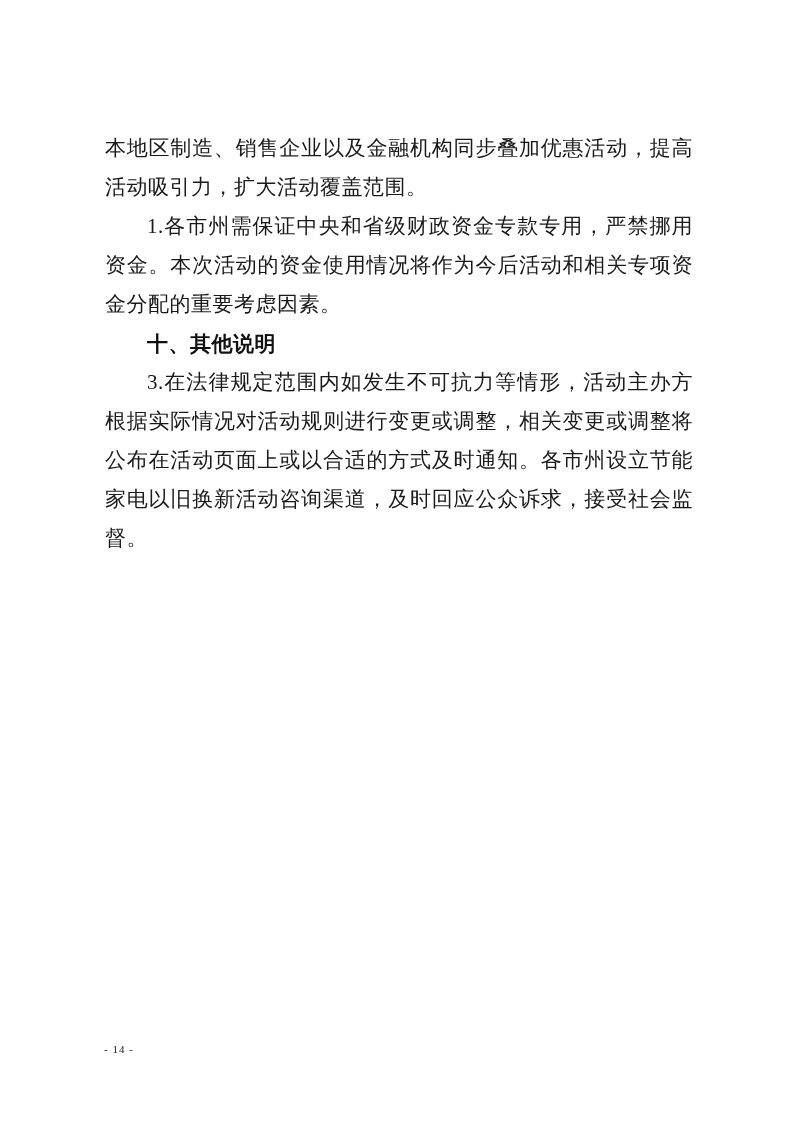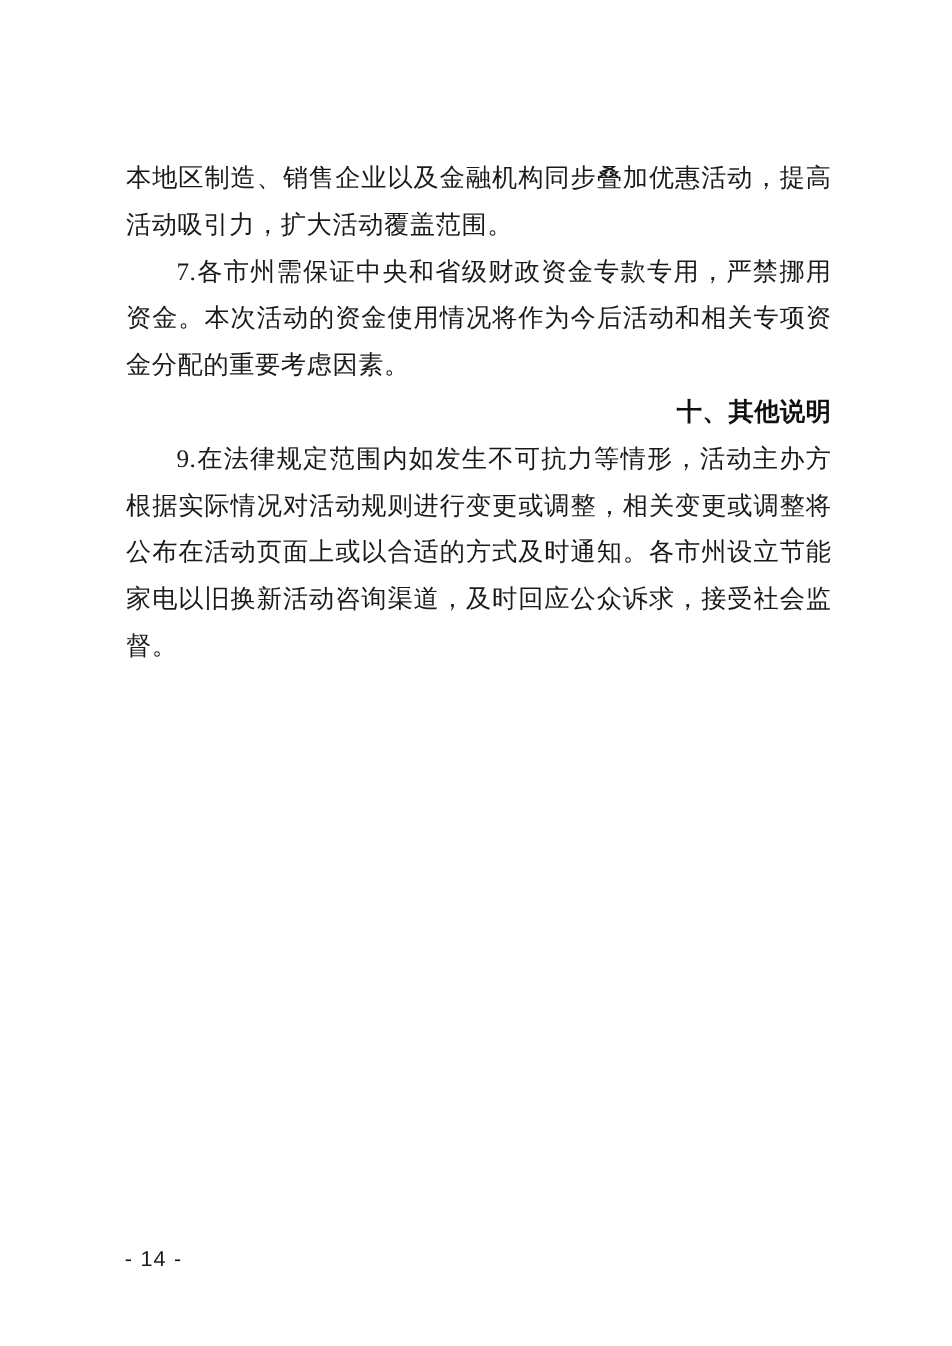--- a/index.html
+++ b/index.html
@@ -38,38 +38,38 @@
   }
   .content h2.section-heading {
     margin: 0;
     padding: 0;
     text-indent: 2em;
     font-size: 21px;
     line-height: 39px;
     font-weight: 700;
     font-family: "Liberation Sans", sans-serif;
     color: #111111;
-    text-align: right;
+    text-align: left;
   }
   .page-number {
     position: absolute;
     left: 104px;
     top: 1037px;
-    font-size: 18px;
+    font-size: 11px;
     line-height: 24px;
     letter-spacing: 1px;
     color: #1a1a1a;
-    font-family: Liberation Sans, sans-serif;
+    font-family: Liberation Serif, serif;
   }
 </style>
 </head>
 <body>
 
 <div class="page">
   <div class="content">
     <p class="no-indent">本地区制造、销售企业以及金融机构同步叠加优惠活动，提高活动吸引力，扩大活动覆盖范围。</p>
-    <p>7.各市州需保证中央和省级财政资金专款专用，严禁挪用资金。本次活动的资金使用情况将作为今后活动和相关专项资金分配的重要考虑因素。</p>
+    <p>1.各市州需保证中央和省级财政资金专款专用，严禁挪用资金。本次活动的资金使用情况将作为今后活动和相关专项资金分配的重要考虑因素。</p>
     <h2 class="section-heading">十、其他说明</h2>
-    <p>9.在法律规定范围内如发生不可抗力等情形，活动主办方根据实际情况对活动规则进行变更或调整，相关变更或调整将公布在活动页面上或以合适的方式及时通知。各市州设立节能家电以旧换新活动咨询渠道，及时回应公众诉求，接受社会监督。</p>
+    <p>3.在法律规定范围内如发生不可抗力等情形，活动主办方根据实际情况对活动规则进行变更或调整，相关变更或调整将公布在活动页面上或以合适的方式及时通知。各市州设立节能家电以旧换新活动咨询渠道，及时回应公众诉求，接受社会监督。</p>
   </div>
 
   <div class="page-number">- 14 -</div>
 </div>
 
 </body></html>

